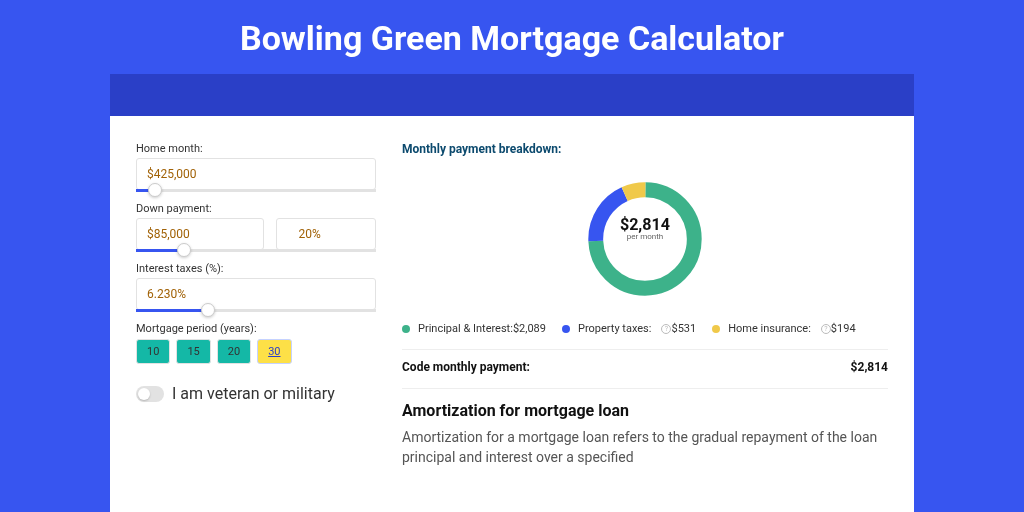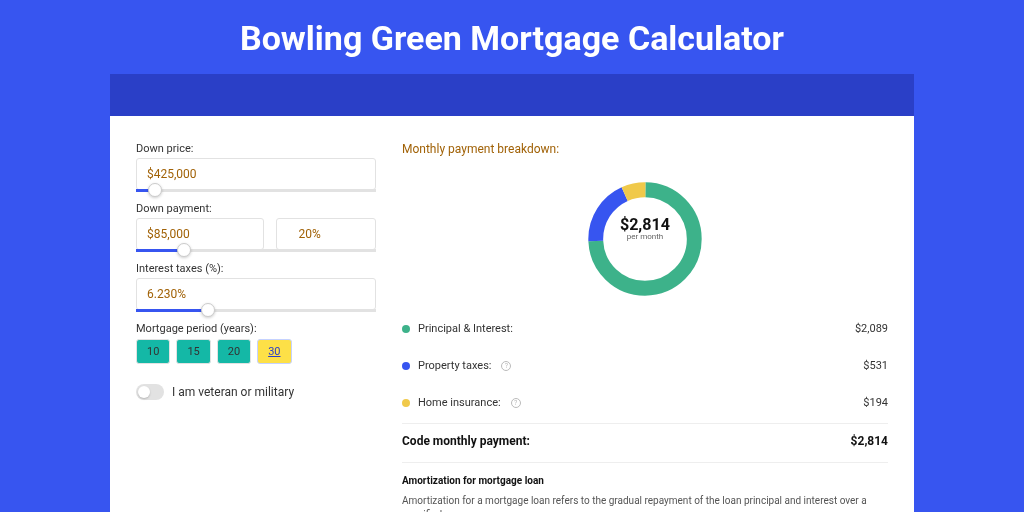--- a/index.html
+++ b/index.html
@@ -16,48 +16,48 @@
   .slider-thumb { width: 14px; height: 14px; border-radius: 50%; background: #fff; border: 1px solid #ccc; box-shadow: 0 1px 3px rgba(0,0,0,.2); position: absolute; top: -6px; transform: translateX(-50%); }
   .row2 { display: flex; gap: 12px; }
   .row2 .input:first-child { flex: 1.6; }
   .row2 .input:last-child { flex: 1; padding-left: 21px; }
   .period-row { display: flex; gap: 6px; margin-top: 4px; }
   .period-btn { border: 1px solid #e2e2e2; border-radius: 3px; background: #14b8a6; font-size: 11px; color: #333; padding: 5px 10px; cursor: pointer; }
   .period-btn.active { background: #fde047; border-color: #c5d2ff; color: #2a3fc7; text-decoration: underline; }
   .toggle-row { display: flex; align-items: center; gap: 8px; margin-top: 10px; }
   .toggle { width: 28px; height: 16px; border-radius: 10px; background: #e2e2e2; position: relative; }
   .toggle::after { content: ""; width: 12px; height: 12px; border-radius: 50%; background: #fff; position: absolute; top: 2px; left: 2px; box-shadow: 0 1px 2px rgba(0,0,0,.2); }
-  .toggle-lbl { font-size: 12px; color: #333; }
-  .breakdown-title { font-size: 12px; font-weight: 400; color: #a16207; }
+  .toggle-lbl { font-size: 16px; color: #333; }
+  .breakdown-title { font-size: 12px; font-weight: 700; color: #0c4a6e; }
   .donut-wrap { display: flex; justify-content: center; padding: 4px 0 2px; }
   .donut-center { text-align: center; }
   .donut-amt { font-size: 18px; font-weight: 700; color: #111; }
   .donut-sub { font-size: 10px; color: #666; }
-  .legend { display: flex; flex-direction: column; gap: 24px; padding-top: 2px; }
+  .legend { display: flex; gap: 16px; padding-top: 2px; }
   .legend-row { display: flex; align-items: center; justify-content: space-between; font-size: 11px; color: #333; }
   .legend-left { display: flex; align-items: center; gap: 8px; }
   .dot { width: 8px; height: 8px; border-radius: 50%; display: inline-block; }
   .info-ic { width: 10px; height: 10px; border: 1px solid #bbb; border-radius: 50%; display: inline-flex; align-items: center; justify-content: center; font-size: 7px; color: #bbb; margin-left: 2px; }
   .total-row { border-top: 1px solid #eee; padding-top: 10px; font-weight: 700; display: flex; justify-content: space-between; font-size: 12px; color: #111; }
   .amort { border-top: 1px solid #eee; padding-top: 12px; }
-  .amort-title { font-size: 10px; font-weight: 700; color: #111; margin-bottom: 8px; }
-  .amort-body { font-size: 10px; color: #555; line-height: 1.4; }
+  .amort-title { font-size: 16px; font-weight: 700; color: #111; margin-bottom: 8px; }
+  .amort-body { font-size: 14px; color: #555; line-height: 1.4; }
 </style>
 </head>
 <body>
 
 <h1 class="page-title">Bowling Green Mortgage Calculator</h1>
 <div class="accent-bar"></div>
 
 <div class="card">
   <div class="left">
 
 
     <div>
-      <div class="lbl">Down price:</div>
+      <div class="lbl">Home month:</div>
       <input class="input" value="$425,000" style="">
       <div class="slider-track">
         <div class="slider-fill" id="fill-home" style="width: 8%;"></div>
         <div class="slider-thumb" id="thumb-home" style="left: 8%;"></div>
       </div>
     </div>
 
     <div>
       <div class="lbl">Down payment:</div>
       <div class="row2">

